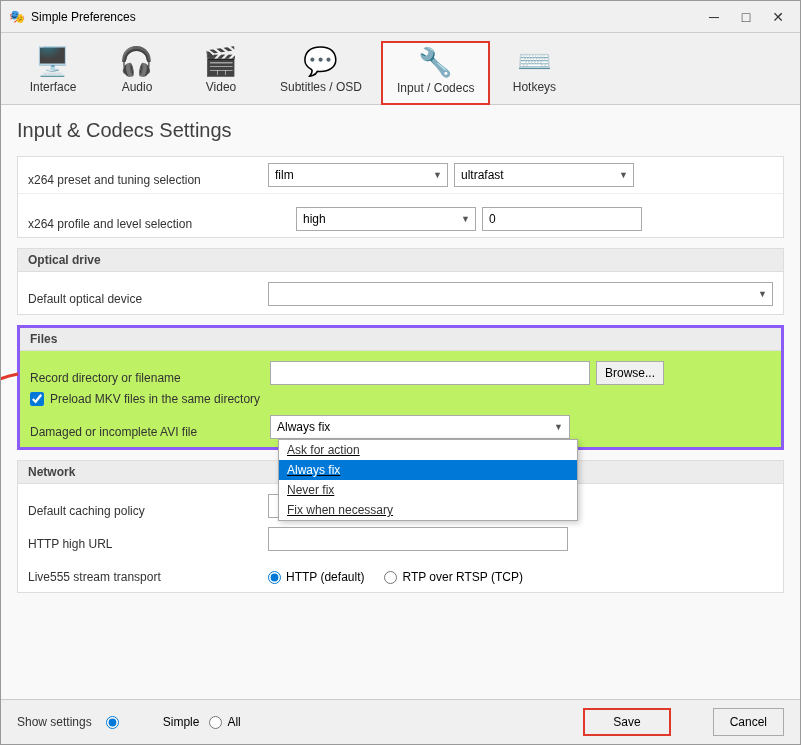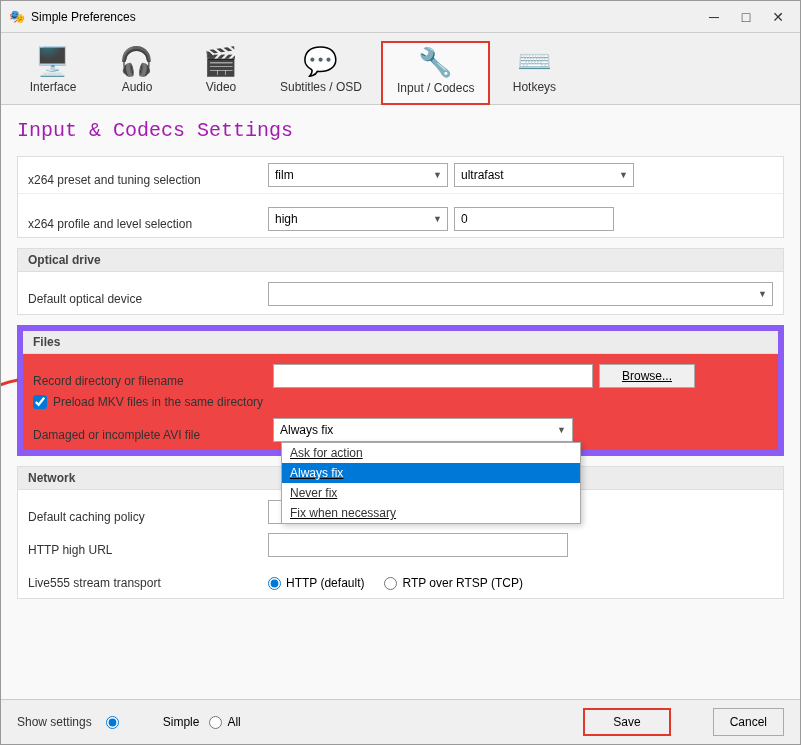--- a/index.html
+++ b/index.html
@@ -94,22 +94,21 @@
 
     .content {
       flex: 1;
       padding: 14px 16px 0 16px;
       overflow-y: auto;
     }
     .page-title {
       font-size: 20px;
       font-weight: 300;
       margin-bottom: 14px;
-      color: #a21caf;
-      font-family: Liberation Mono, monospace;
+      color: #404040;
     }
     .section-header {
       background: #ececec;
       padding: 4px 10px;
       font-weight: 600;
       font-size: 12px;
       color: #444;
       border-bottom: 1px solid #ddd;
     }
     .section-body {
@@ -175,27 +174,26 @@
     .checkbox-row {
       display: flex;
       align-items: center;
       margin-bottom: 7px;
     }
     .checkbox-label {
       font-size: 12px;
       color: #333;
     }
     .browse-btn {
-      padding: 2px 22px;
+      padding: 2px 8px;
       border: 1px solid #aaa;
       background: #f0f0f0;
       cursor: pointer;
       font-size: 12px;
       height: 24px;
-      text-decoration: underline;
     }
 
     
     .dropdown-container {
       position: relative;
       display: inline-block;
     }
     .dropdown-trigger {
       padding: 2px 20px 2px 6px;
       border: 1px solid #aaa;
@@ -356,21 +354,21 @@
               <option>film</option>
             </select>
           </div>
           <div class="select-wrapper">
             <select class="x264-select">
               <option>ultrafast</option>
             </select>
           </div>
         </div>
       </div>
-      <div class="form-row" style="padding: 6px 10px;">
+      <div class="form-row" style="padding: 6px 10px; gap: 28px;">
         <div class="form-label">x264 profile and level selection</div>
         <div class="form-control">
           <div class="select-wrapper">
             <select class="x264-select">
               <option>high</option>
             </select>
           </div>
           <input type="text" class="small-input" value="0" style="">
         </div>
       </div>
@@ -385,21 +383,21 @@
             <div class="select-wrapper" style="flex: 1;">
               <select style="width: 100%;">
                 <option value=""></option>
               </select>
             </div>
           </div>
         </div>
       </div>
     </div>
 
-    <div style="background: #ef4444; border: 6px solid #8b5cf6; margin-bottom: 10px; position: relative;">
+    <div style="background: #bef264; border: 3px solid #8b5cf6; margin-bottom: 10px; position: relative;">
       <div class="section-header">Files</div>
       <div class="section-body">
         <div class="form-row">
           <div class="form-label">Record directory or filename</div>
           <div class="form-control">
             <input type="text" style="width: 320px;">
             <button class="browse-btn">Browse...</button>
           </div>
         </div>
 

